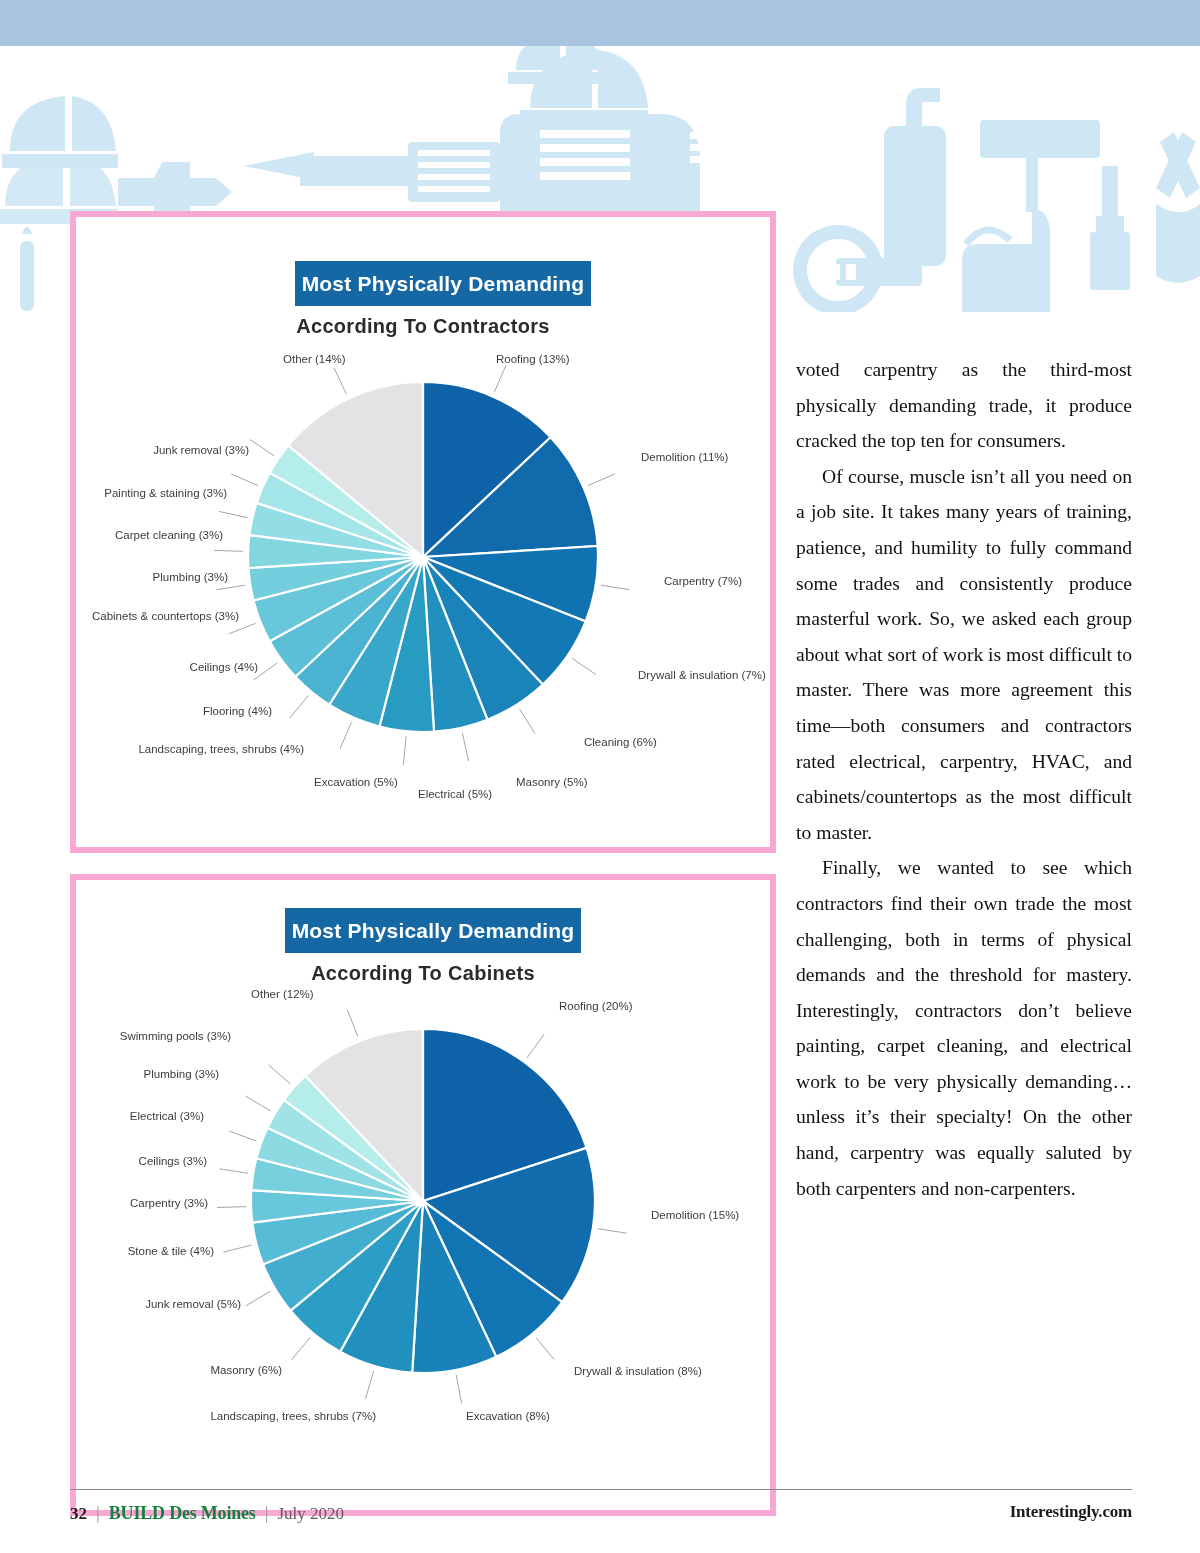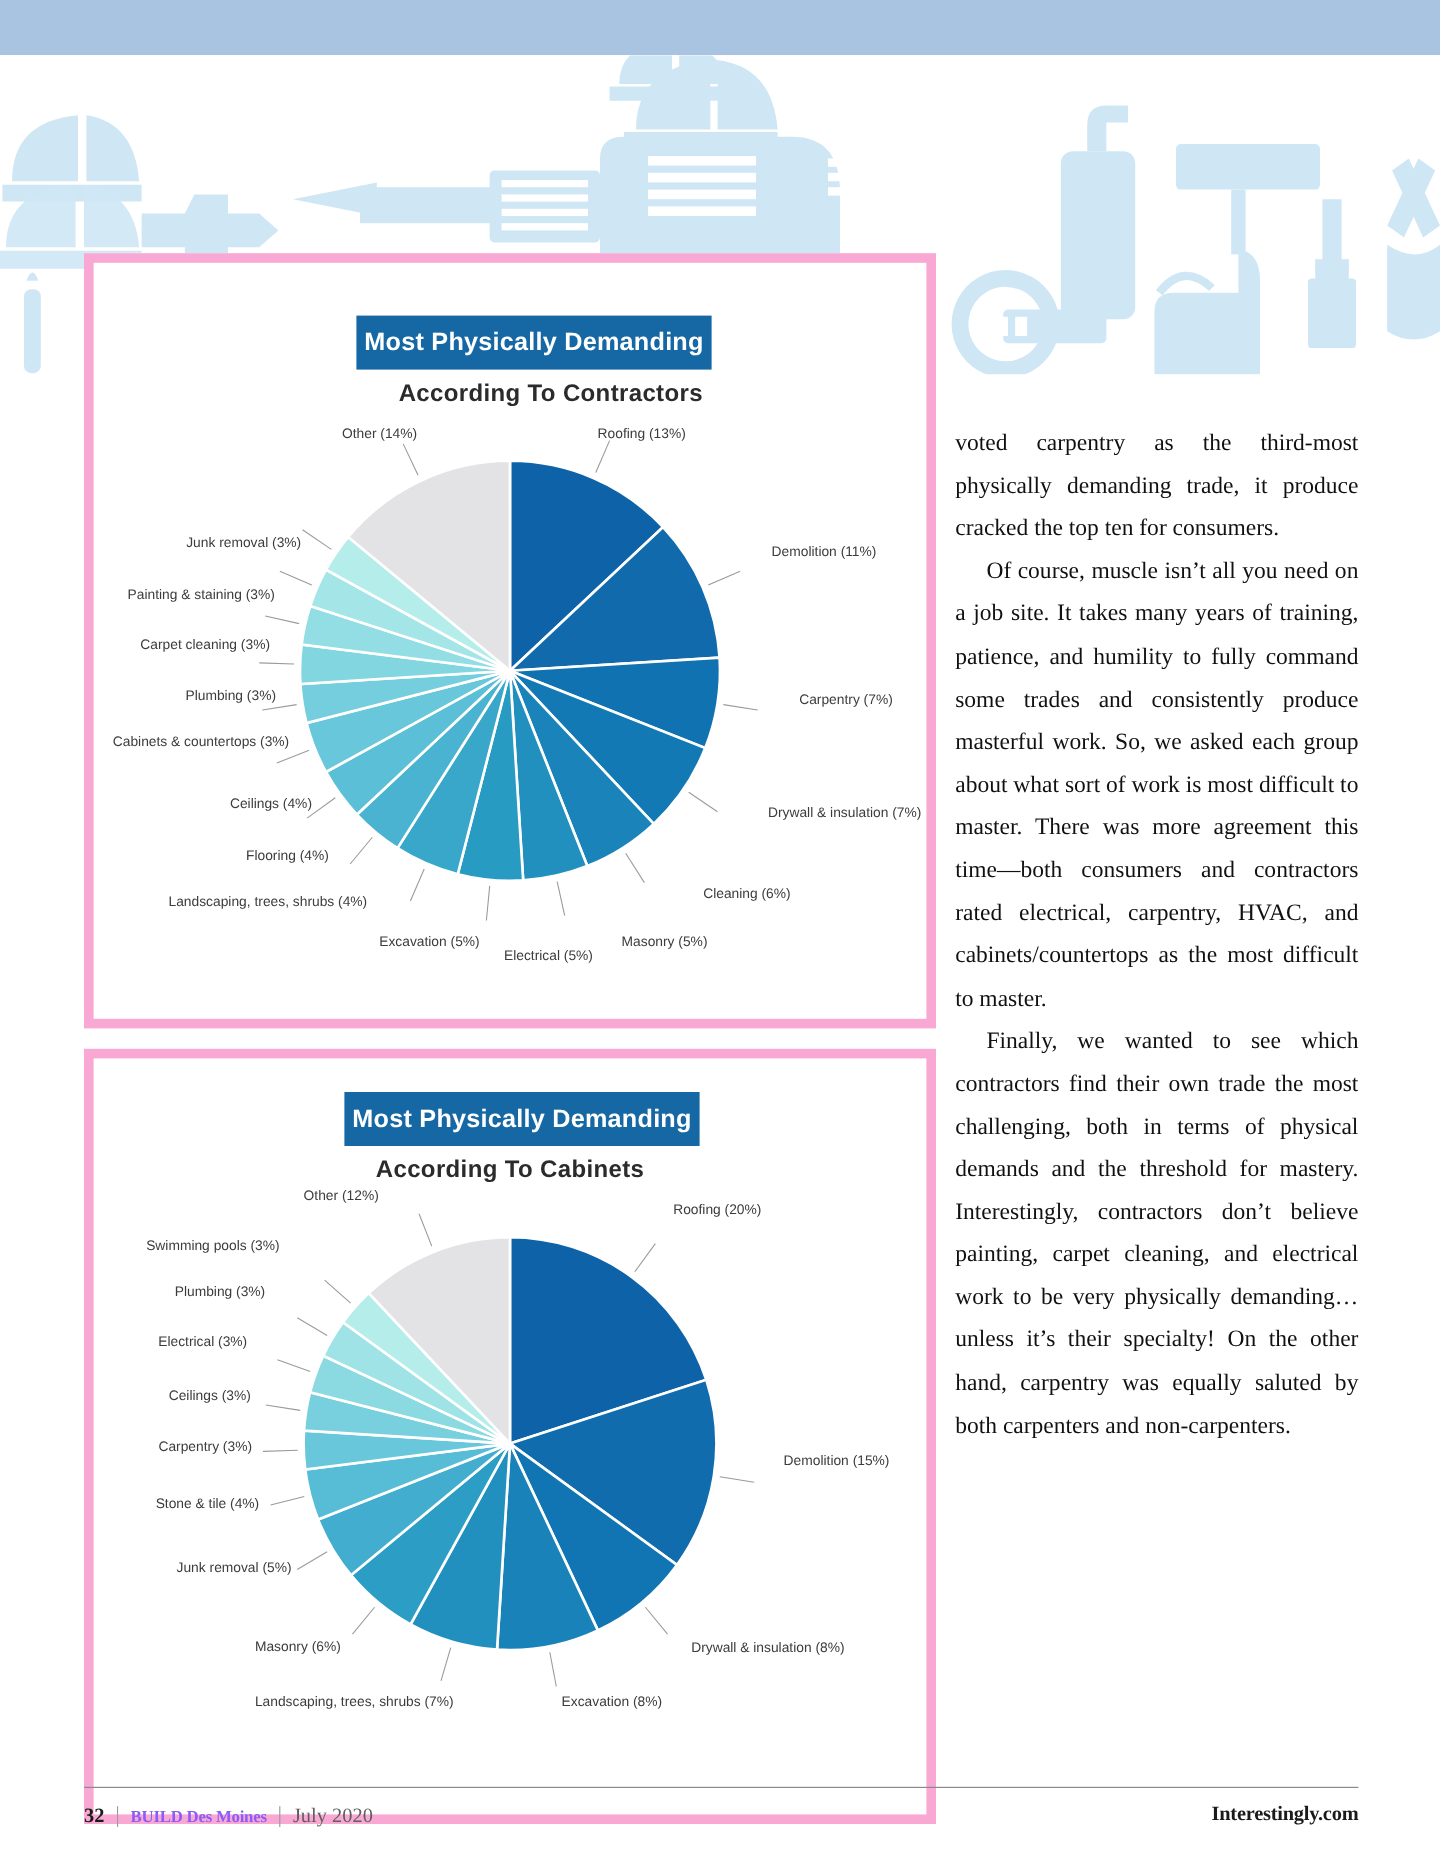--- a/index.html
+++ b/index.html
@@ -12,39 +12,39 @@
 
   
   .top-band{position:absolute;left:0;top:0;width:1200px;height:46px;background:#a9c4e0;}
   .tools-band{position:absolute;left:0;top:46px;width:1200px;height:266px;overflow:hidden;background:#fff;}
 
   
   .page{position:absolute;left:0;top:0;width:1200px;height:1553px;}
 
   
   .chart-card{
-    position:absolute;background:#ffffff;border:8px solid #f9a8d4;
+    position:absolute;background:#ffffff;border:6px solid #f9a8d4;
   }
   #card1{left:70px;top:211px;width:694px;height:630px;}
   #card2{left:70px;top:874px;width:694px;height:630px;}
 
   .title-banner{
     position:absolute;background:#1668a5;color:#ffffff;
     font-weight:bold;letter-spacing:.2px;
     display:flex;align-items:center;justify-content:center;
     font-size:21px;
   }
   #card1 .title-banner{left:219px;top:44px;width:296px;height:45px;}
   #card2 .title-banner{left:209px;top:28px;width:296px;height:45px;}
 
   .subtitle{
     position:absolute;width:100%;text-align:center;color:#2b2b2b;
     font-size:20px;font-weight:600;letter-spacing:.3px;
   }
-  #card1 .subtitle{left:0;top:98px;padding-left:34px;}
+  #card1 .subtitle{left:0;top:98px;}
   #card2 .subtitle{left:0;top:82px;}
 
   .pie-wrap{position:absolute;}
   #card1 .pie-wrap{left:0;top:120px;width:694px;height:500px;}
   #card2 .pie-wrap{left:0;top:104px;width:694px;height:520px;}
 
   svg.pie{display:block;}
   .lbl{
     font-family:"Liberation Sans", sans-serif;
     font-size:11.5px;fill:#3c3c3c;
@@ -65,21 +65,21 @@
   .footer{
     position:absolute;left:70px;top:1489px;width:1062px;height:40px;
     border-top:1px solid #8a8a8a;
   }
   .footer-left{
     position:absolute;left:0;top:12px;display:flex;align-items:baseline;
     font-family:"Liberation Serif", serif;
   }
   .pg-num{font-weight:bold;font-size:17px;color:#1a1a1a;}
   .sep{color:#9a9a9a;margin:0 9px;font-size:19px;}
-  .mag{font-weight:bold;font-size:14px;color:#8b5cf6;letter-spacing:-.2px;}
+  .mag{font-weight:bold;font-size:18px;color:#15803d;letter-spacing:-.2px;}
   .issue{font-size:17px;color:#5e5e5e;}
   .footer-right{
     position:absolute;right:0;top:12px;
     font-family:"Liberation Serif", serif;
     font-weight:bold;font-size:17px;color:#1a1a1a;letter-spacing:-.2px;
   }
 </style>
 </head>
 <body>
 

